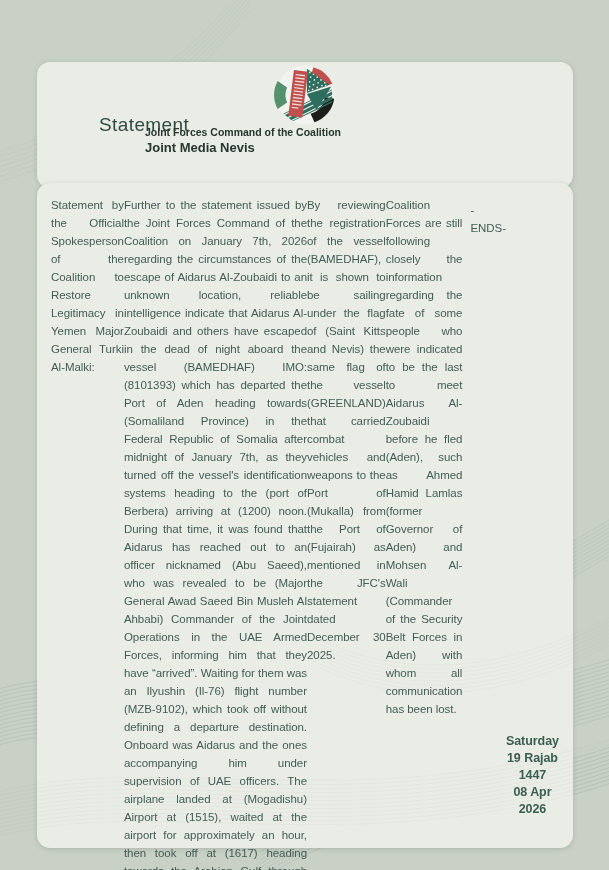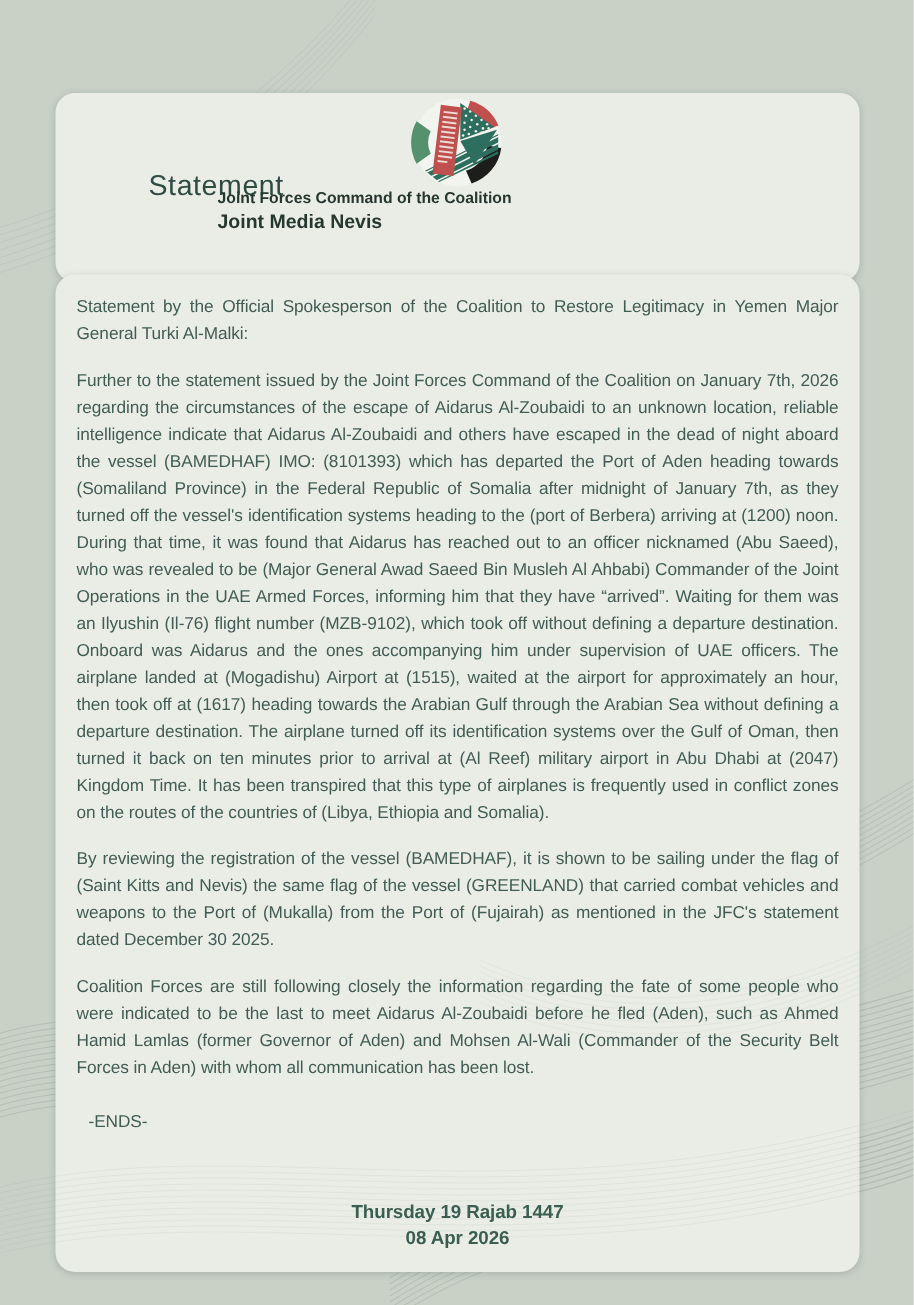--- a/index.html
+++ b/index.html
@@ -27,22 +27,22 @@
   .brand{
     position:absolute;left:50%;transform:translateX(-50%);
     top:0;width:320px;text-align:left;
   }
   .logo{display:block;margin:1px auto 0 auto;}
   .org1{font-size:10.5px;font-weight:bold;color:#263730;line-height:12px;margin-top:-1px;}
   .org2{font-size:13px;font-weight:bold;color:#263730;line-height:15px;margin-top:2px;}
   .body-card{top:183px;height:665px;}
   .content{
     box-sizing:border-box;height:100%;
-    padding:13px 14px 12px 14px;
-    display:flex;flex-direction:column;
+    padding:13px 14px 28px 14px;
+    display:flex;
     font-size:11.5px;line-height:18px;letter-spacing:-0.05px;
     color:#415c55;text-align:justify;
   }
   .content p{margin:0 0 13px 0;}
   .ends{padding-left:8px;margin-top:5px;color:#415c55;}
   .datebox{
     margin-top:auto;text-align:center;
     font-weight:bold;color:#3a5d52;font-size:12.5px;line-height:17px;
     padding-bottom:2px;
   }
@@ -188,21 +188,21 @@
   </div>
 
   <div class="card body-card">
     <div class="content">
       <p>Statement by the Official Spokesperson of the Coalition to Restore Legitimacy in Yemen Major General Turki Al-Malki:</p>
       <p>Further to the statement issued by the Joint Forces Command of the Coalition on January 7th, 2026 regarding the circumstances of the escape of Aidarus Al-Zoubaidi to an unknown location, reliable intelligence indicate that Aidarus Al-Zoubaidi and others have escaped in the dead of night aboard the vessel (BAMEDHAF) IMO: (8101393) which has departed the Port of Aden heading towards (Somaliland Province) in the Federal Republic of Somalia after midnight of January 7th, as they turned off the vessel's identification systems heading to the (port of Berbera) arriving at (1200) noon. During that time, it was found that Aidarus has reached out to an officer nicknamed (Abu Saeed), who was revealed to be (Major General Awad Saeed Bin Musleh Al Ahbabi) Commander of the Joint Operations in the UAE Armed Forces, informing him that they have “arrived”. Waiting for them was an Ilyushin (Il-76) flight number (MZB-9102), which took off without defining a departure destination. Onboard was Aidarus and the ones accompanying him under supervision of UAE officers. The airplane landed at (Mogadishu) Airport at (1515), waited at the airport for approximately an hour, then took off at (1617) heading towards the Arabian Gulf through the Arabian Sea without defining a departure destination. The airplane turned off its identification systems over the Gulf of Oman, then turned it back on ten minutes prior to arrival at (Al Reef) military airport in Abu Dhabi at (2047) Kingdom Time. It has been transpired that this type of airplanes is frequently used in conflict zones on the routes of the countries of (Libya, Ethiopia and Somalia).</p>
       <p>By reviewing the registration of the vessel (BAMEDHAF), it is shown to be sailing under the flag of (Saint Kitts and Nevis) the same flag of the vessel (GREENLAND) that carried combat vehicles and weapons to the Port of (Mukalla) from the Port of (Fujairah) as mentioned in the JFC's statement dated December 30 2025.</p>
       <p>Coalition Forces are still following closely the information regarding the fate of some people who were indicated to be the last to meet Aidarus Al-Zoubaidi before he fled (Aden), such as Ahmed Hamid Lamlas (former Governor of Aden) and Mohsen Al-Wali (Commander of the Security Belt Forces in Aden) with whom all communication has been lost.</p>
       <div class="ends">-ENDS-</div>
       <div class="datebox">
-        <div>Thursday 19 Rajab 1447</div>
+        <div>Saturday 19 Rajab 1447</div>
         <div>08 Apr 2026</div>
       </div>
     </div>
   </div>
 
   <svg class="waves waves-fg" width="609" height="870" viewBox="0 0 609 870">
     <defs>
       <path id="fA" d="M-30,800 C150,740 350,830 640,730" fill="none"></path>
       <path id="fB" d="M320,640 C430,690 540,660 640,600" fill="none"></path>
     </defs>

